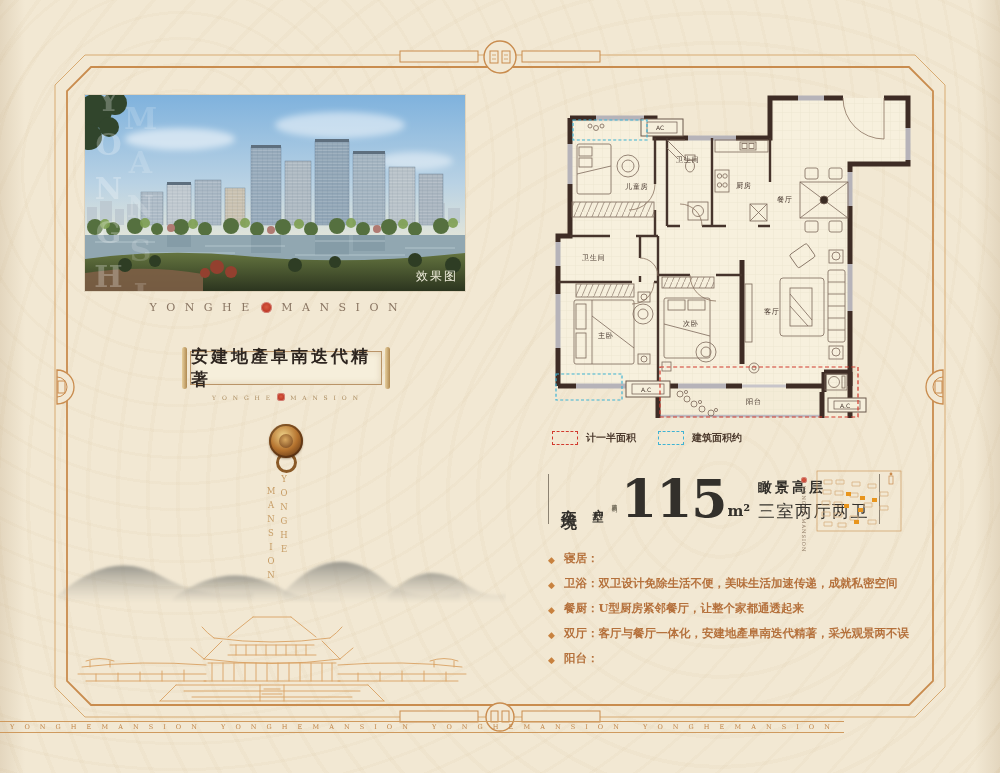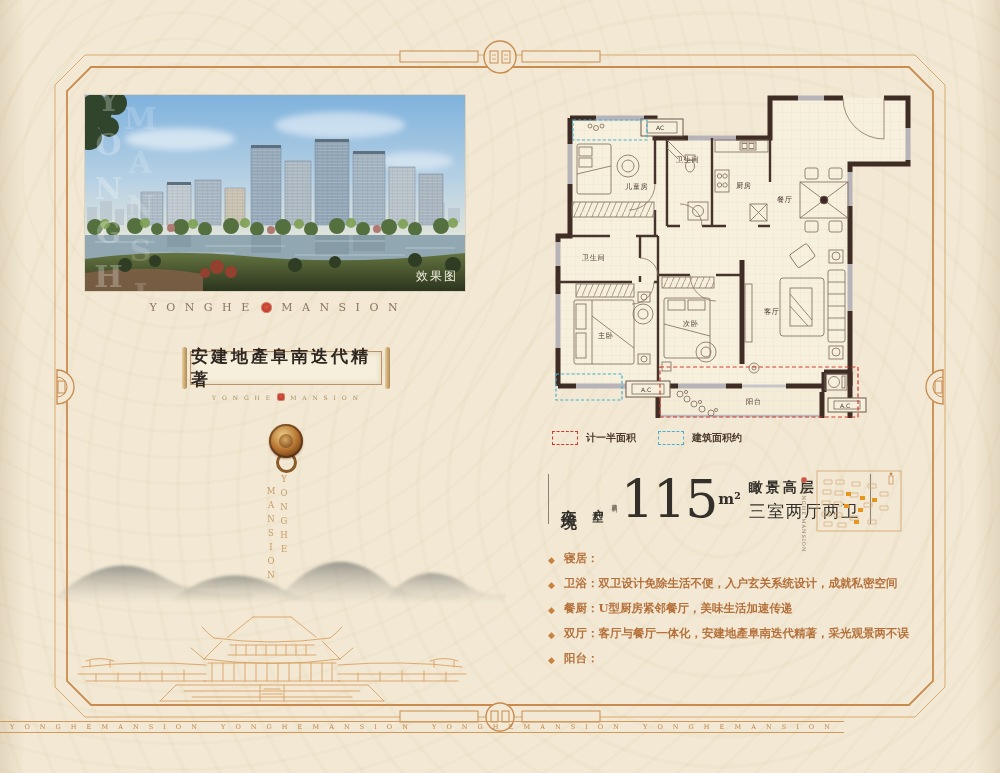--- a/index.html
+++ b/index.html
@@ -78,22 +78,22 @@
   .lg-box{width:24px;height:12px;border:1px dashed #d23a2e;}
   .lg-box.teal{border-color:#3fb3d4;}
 
   
   .titleblock{left:548px;top:466px;height:66px;display:flex;align-items:center;z-index:2;color:#33302b;}
   .vrule{width:1px;height:50px;background:#8c8272;}
   .tb-pre{writing-mode:vertical-rl;font-size:16px;font-weight:bold;letter-spacing:3px;margin:0 7px 0 9px;}
   .tb-model{font-size:56px;font-weight:bold;line-height:56px;letter-spacing:-2px;}
   .tb-type{writing-mode:vertical-rl;font-size:11px;font-weight:bold;letter-spacing:2px;margin:6px 4px 0 3px;}
   .tb-note{writing-mode:vertical-rl;text-orientation:upright;font-size:5.5px;color:#77705f;margin:4px 2px 0 4px;letter-spacing:1px;}
-  .tb-area{font-size:52px;font-weight:normal;line-height:52px;letter-spacing:-1px;}
-  .tb-unit{font-size:15px;font-weight:bold;align-self:flex-end;margin:0 6px 24px 1px;}
+  .tb-area{font-size:52px;font-weight:bold;line-height:52px;letter-spacing:-1px;}
+  .tb-unit{font-size:15px;font-weight:bold;align-self:flex-end;margin:0 6px 12px 1px;}
   .tb-tags{display:flex;flex-direction:column;gap:3px;margin:4px 10px 0 2px;}
   .tb-tag1{font-size:14px;font-weight:bold;letter-spacing:3px;}
   .tb-tag2{font-size:17px;letter-spacing:1.5px;}
   .side-brand{left:801px;top:477px;display:flex;flex-direction:column;align-items:center;gap:3px;z-index:2;}
   .side-brand .txt{writing-mode:vertical-rl;font-size:5px;letter-spacing:1px;color:#8a7560;}
   .sitemap{left:816px;top:470px;z-index:2;}
 
   
   .features{left:546px;top:551px;width:412px;z-index:2;
     font-size:11.5px;color:#b5713c;}
@@ -592,26 +592,26 @@
 </svg>
 
 <div class="abs features">
   <div class="feat">
     <span class="fmark">◆</span>
     <span class="flabel">寝居：</span>
   </div>
   <div class="feat">
     <span class="fmark">◆</span>
     <span class="flabel">卫浴：</span>
-    <span class="ftext">双卫设计免除生活不便，入户玄关系统设计，成就私密空间</span>
+    <span class="ftext">双卫设计免除生活不便，美味生活加速传递，成就私密空间</span>
   </div>
   <div class="feat">
     <span class="fmark">◆</span>
     <span class="flabel">餐厨：</span>
-    <span class="ftext">U型厨房紧邻餐厅，美味生活加速传递</span>
+    <span class="ftext">U型厨房紧邻餐厅，让整个家都通透起来</span>
   </div>
   <div class="feat">
     <span class="fmark">◆</span>
     <span class="flabel">双厅：</span>
     <span class="ftext">客厅与餐厅一体化，安建地產阜南迭代精著，采光观景两不误</span>
   </div>
   <div class="feat">
     <span class="fmark">◆</span>
     <span class="flabel">阳台：</span>
   </div>

